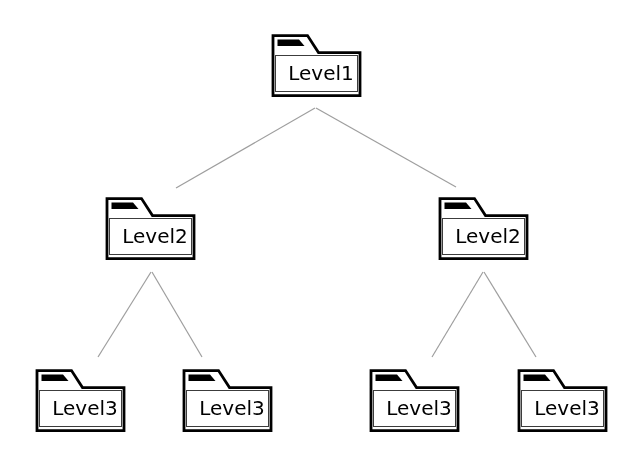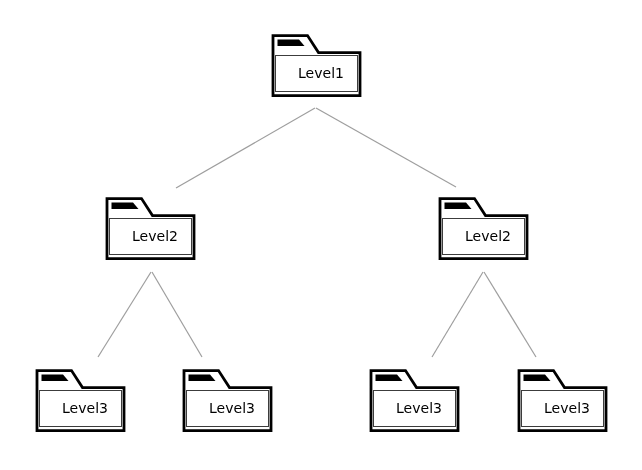--- a/index.html
+++ b/index.html
@@ -53,21 +53,21 @@
     stroke-width: 1;
   }
   .folder-label {
     position: absolute;
     left: 0;
     right: 0;
     top: 28px;
     height: 24px;
     line-height: 24px;
     text-align: center;
-    font-size: 14px;
+    font-size: 20px;
     color: var(--label-color, #000000);
     white-space: nowrap;
     margin-left: 9px;
   }
 </style>
 </head>
 <body>
 
 <div class="canvas">
   <svg id="connector-layer" viewBox="0 0 642 470" xmlns="http://www.w3.org/2000/svg">

